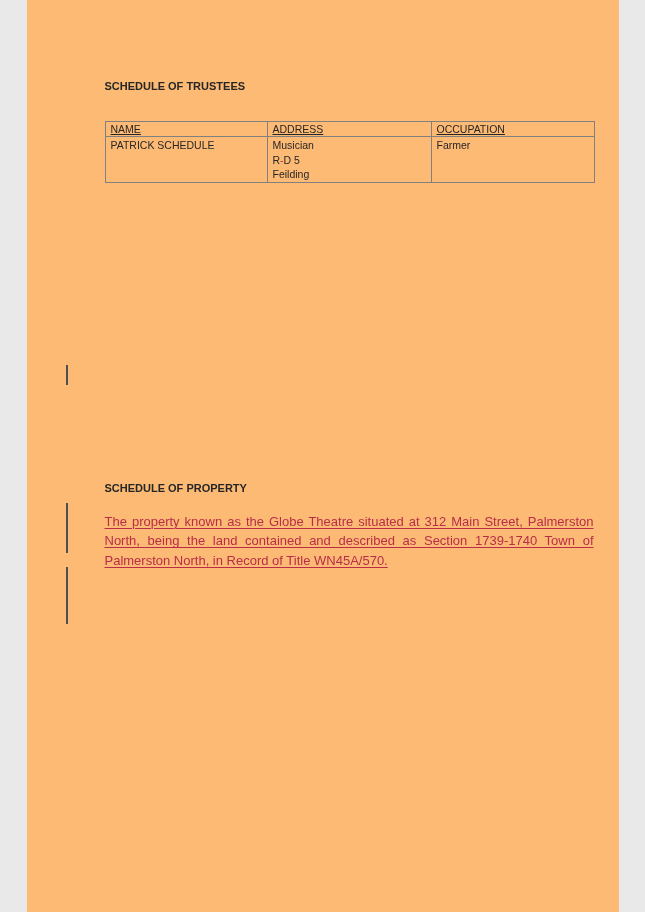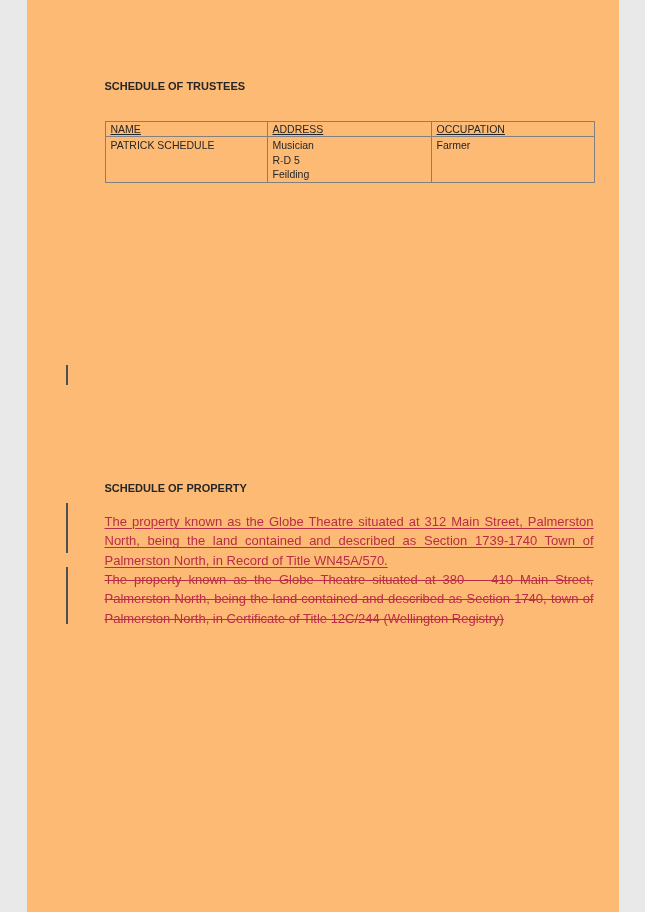--- a/index.html
+++ b/index.html
@@ -105,15 +105,14 @@
   </table>
 
   <div class="change-bar" id="bar-table-row"></div>
 
   <div class="doc-heading" id="h-property">SCHEDULE OF PROPERTY</div>
 
   <div class="change-bar" id="bar-inserted"></div>
   <p class="para" id="para-inserted">The property known as the Globe Theatre situated at 312 Main Street, Palmerston North, being the land contained and described as Section 1739-1740 Town of Palmerston North, in Record of Title WN45A/570.</p>
 
   <div class="change-bar" id="bar-deleted"></div>
-  <p class="para" id="para-deleted">The property known as the Globe Theatre situated at 380 — 410 Main Street, Palmerston North, being the land contained and described as Section 1740, town of Palmerston North, in Certificate of Title 12C/244 (Wellington Registry)</p>
 
 </div>
 
 </body></html>

